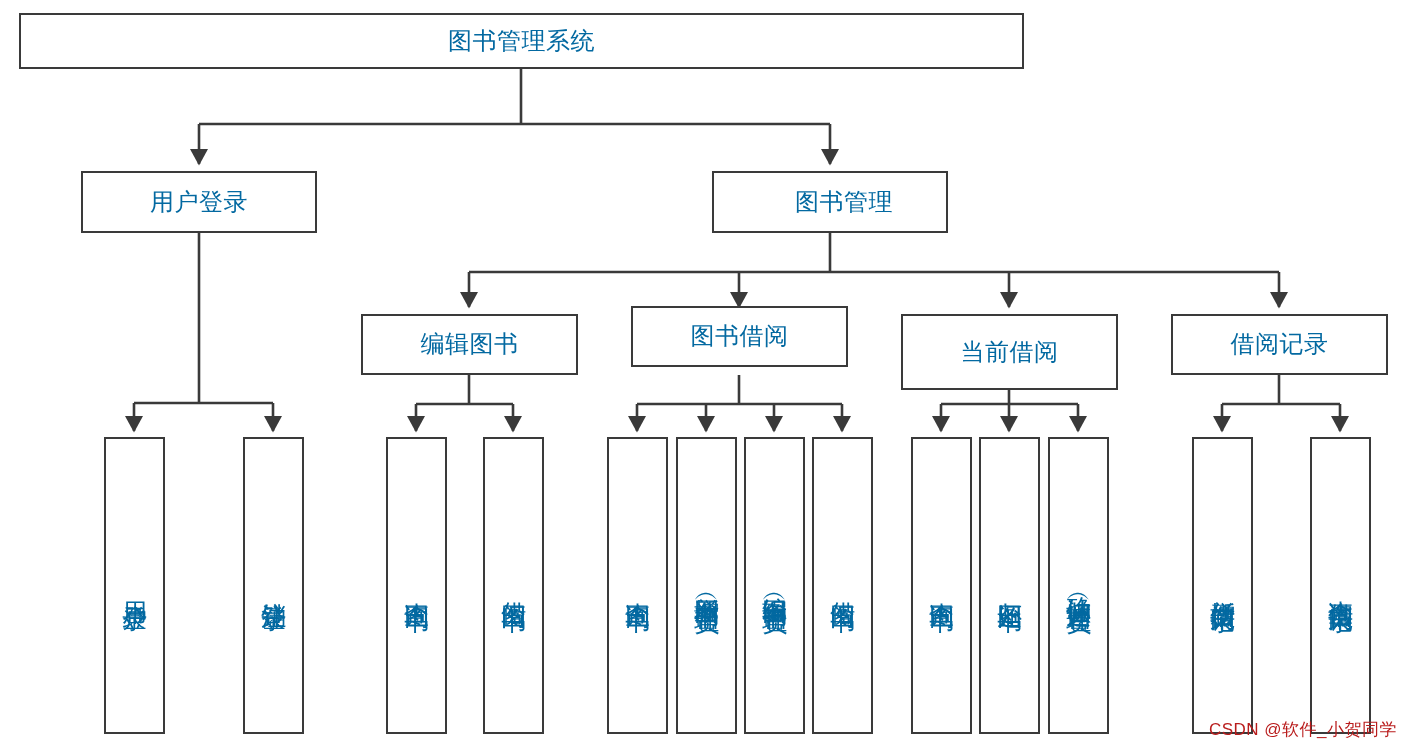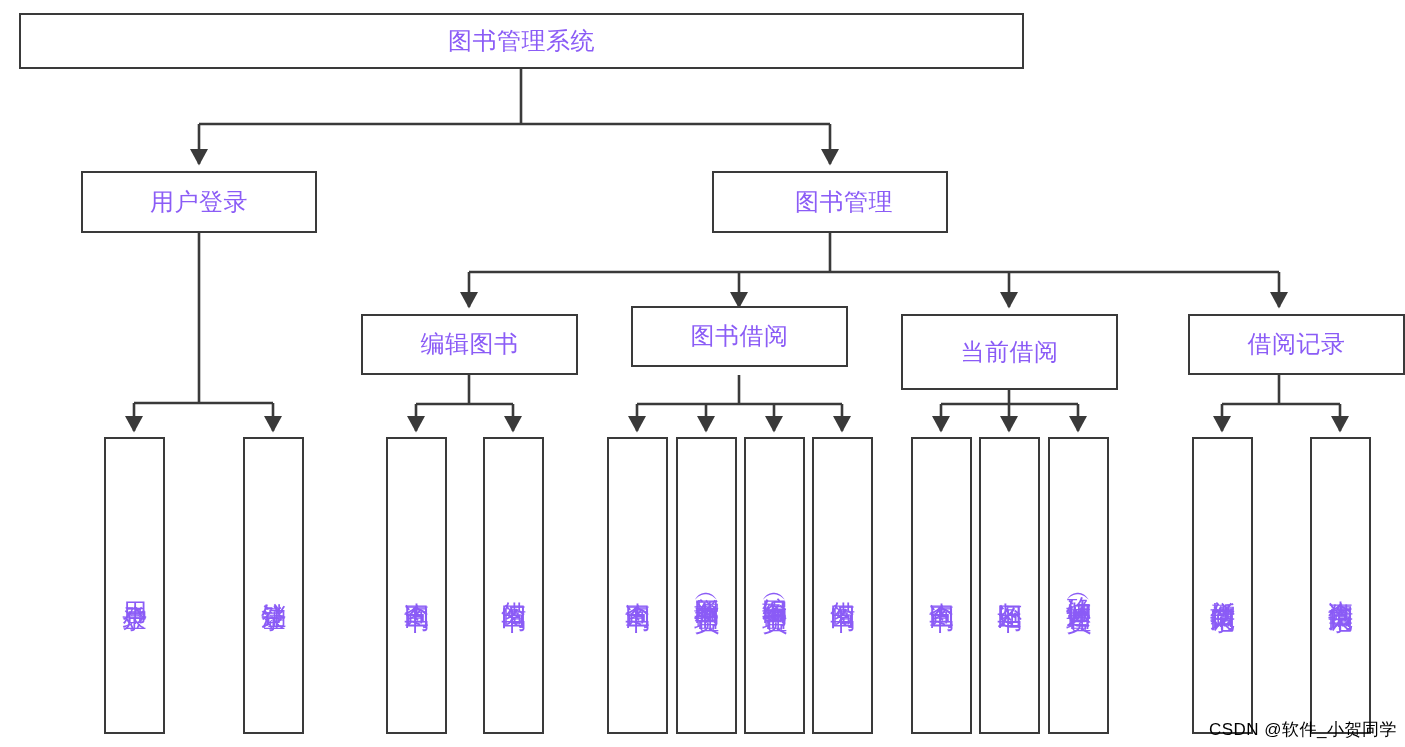--- a/index.html
+++ b/index.html
@@ -33,21 +33,21 @@
     display: flex;
     align-items: center;
     justify-content: center;
     color: #404040;
     z-index: 2;
   }
   .node .label {
     display: block;
     text-align: center;
     line-height: 1.18;
-    color: #8b5cf6;
+    color: #0369a1;
   }
   
   .node.horiz .label {
     font-size: 24px;
     letter-spacing: 0.5px;
     white-space: nowrap;
   }
   
   .node.vert {
     align-items: center;
@@ -60,21 +60,21 @@
     font-size: 25px;
     line-height: 1.02;
     letter-spacing: 2px;
     max-height: 100%;
   }
   #watermark {
     position: absolute;
     right: 8px;
     bottom: 6px;
     font-size: 17px;
-    color: #000000;
+    color: #b91c1c;
     letter-spacing: 0.5px;
     z-index: 3;
     white-space: nowrap;
   }
 </style>
 </head>
 <body>
 
 <div id="canvas">
 
@@ -145,21 +145,21 @@
   </div>
 
   <div class="node horiz" style="left:631px; top:306px; width:217px; height:61px;">
     <span class="label">图书借阅</span>
   </div>
 
   <div class="node horiz" style="left:901px; top:314px; width:217px; height:76px;">
     <span class="label">当前借阅</span>
   </div>
 
-  <div class="node horiz" style="left:1171px; top:314px; width:217px; height:61px;margin-left:17px;">
+  <div class="node horiz" style="left:1171px; top:314px; width:217px; height:61px;">
     <span class="label">借阅记录</span>
   </div>
 
   <div class="node vert" style="left:104px; top:437px; width:61px; height:297px;">
     <span class="label">用户登录</span>
   </div>
 
   <div class="node vert" style="left:243px; top:437px; width:61px; height:297px;">
     <span class="label">注销登录</span>
   </div>

